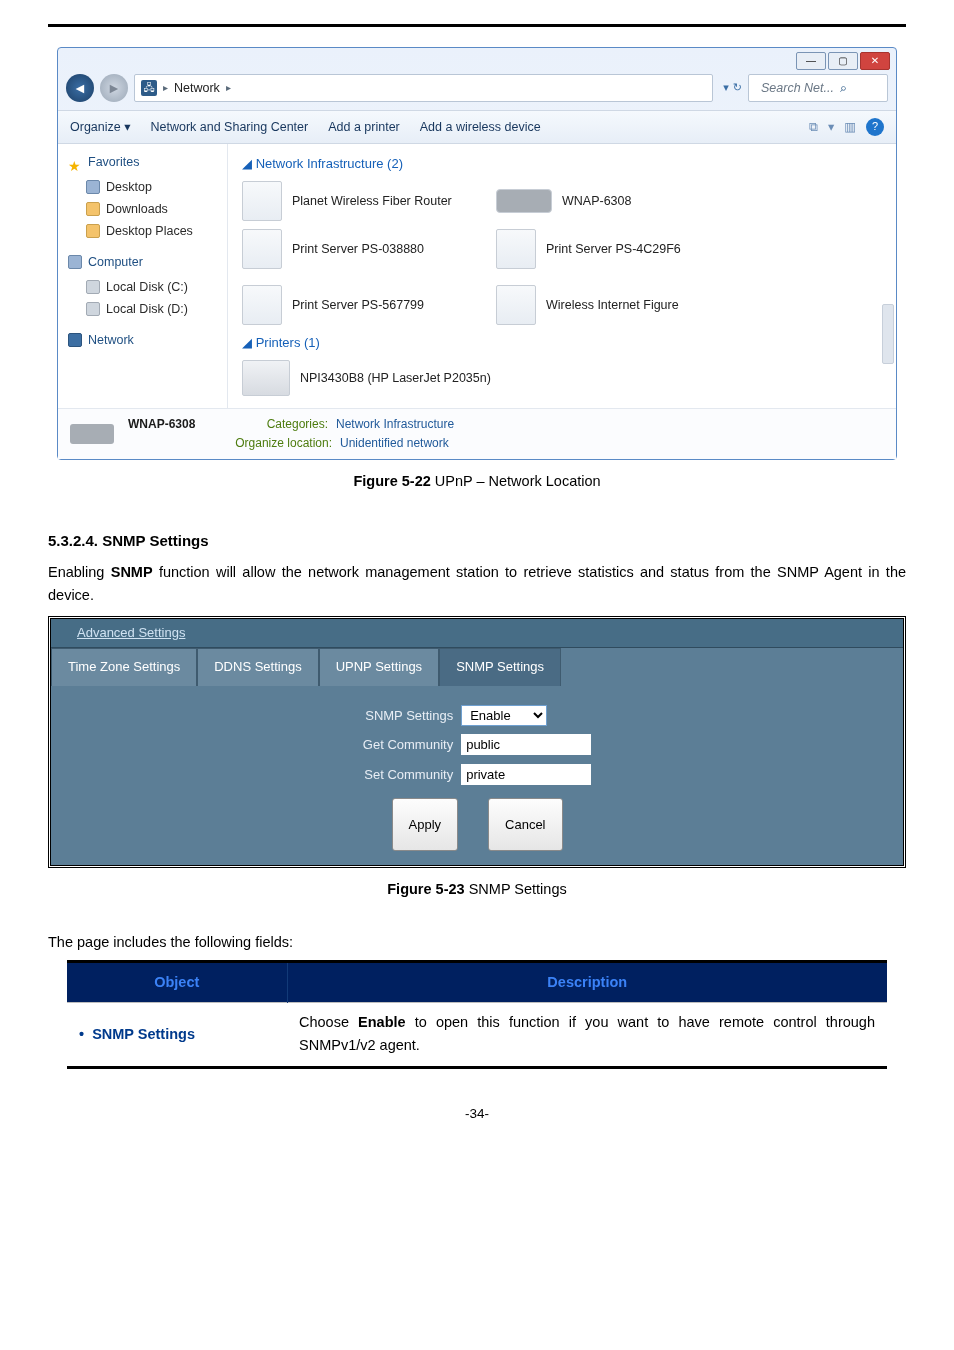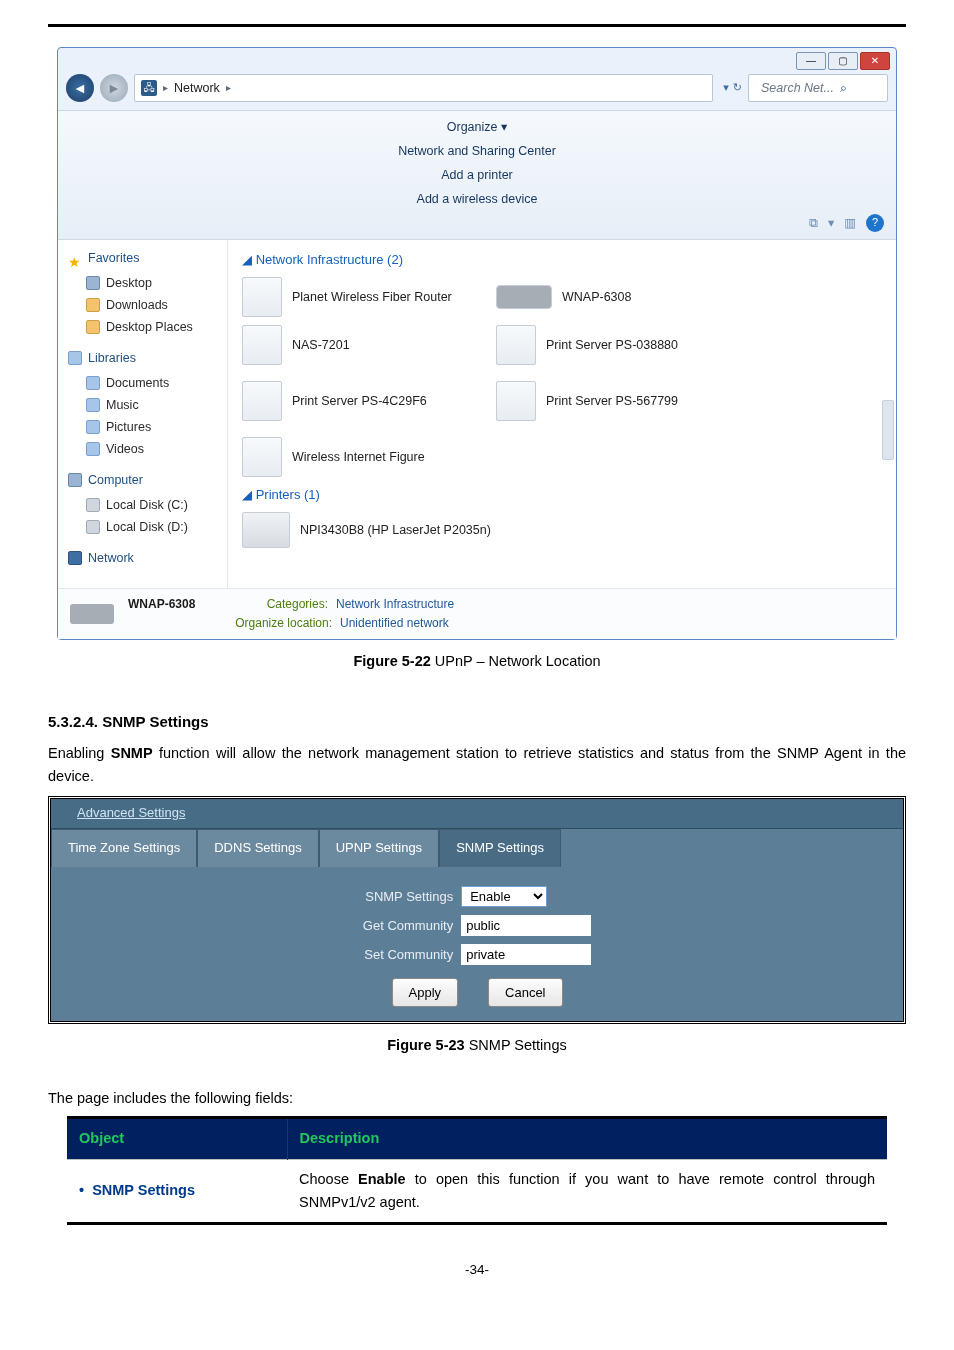--- a/index.html
+++ b/index.html
@@ -76,26 +76,25 @@
     border: 1px solid #b9c6d6;
     background: #fff;
     border-radius: 2px;
     padding: 3px 12px;
     display:flex;align-items:center;gap:6px;
     font-style:italic;color:#6a7785;
   }
   .search-box .mag{color:#2d5b88;font-style:normal;}
   .refbtns{display:flex;align-items:center;gap:4px;margin-left:4px;color:#3a6ea5;font-size:11px;}
   .win7-toolbar {
-    display:flex;align-items:center;gap:4px;
+    display:flex;align-items:center;gap:20px;
     padding:6px 12px;
     border-top:1px solid #cfd8e4;
     border-bottom:1px solid #cfd8e4;
     background:linear-gradient(#f5f9fd,#e7eef7);
-    flex-direction:column;
   }
   .tool-link{color:#17365d;}
   .view-icons{margin-left:auto;display:flex;gap:10px;align-items:center;color:#6b8db6;}
   .help-icon{width:18px;height:18px;border-radius:50%;background:#1f75cc;color:#fff;display:flex;align-items:center;justify-content:center;font-size:11px;}
   .win7-body{display:flex;background:#fff;}
   .side{
     width:170px;padding:8px 6px 10px 10px;border-right:1px solid #e3e8ef;
   }
   .side-group{margin-bottom:10px;}
   .side-title{color:#1f4f82;font-size:12.5px;display:flex;align-items:center;gap:6px;margin-bottom:4px;}
@@ -130,25 +129,25 @@
   .adv-title-row a{color:#cfe2f2;text-decoration:underline;margin-left:14px;}
   .tabs{display:flex;background:#5c7e96;color:#fff;font-size:13px;}
   .tab{padding:8px 16px;border:1px solid #3f5b6f;border-bottom:none;background:#6b8aa0;margin-right:0;}
   .tab.active{background:#4a6b84;}
   .form-area{background:#5c7e96;padding:18px 0 14px 0;}
   .form-grid{display:grid;grid-template-columns:auto auto;gap:6px 8px;justify-content:center;}
   .lbl{color:#e8eef5;text-align:right;font-size:13px;padding-top:2px;}
   .inp{width:130px;border:1px solid #fff;background:#fff;padding:2px 4px;font-size:13px;}
   .sel{width:86px;border:1px solid #6fa0d0;background:#fff;padding:1px 4px;font-size:13px;}
   .btnrow{display:flex;gap:30px;justify-content:center;margin-top:12px;}
-  .wbtn{padding:6px 16px;border:1px solid #8a8a8a;background:linear-gradient(#fdfdfd,#e6e6e6);border-radius:3px;font-size:13px;}
+  .wbtn{padding:18px 16px;border:1px solid #8a8a8a;background:linear-gradient(#fdfdfd,#e6e6e6);border-radius:3px;font-size:13px;}
   .fig-cap2{text-align:center;margin:10px 0 30px 0;font-size:14.5px;}
   .tbl{width:820px;margin:6px auto 0 auto;border-collapse:collapse;font-size:14.5px;}
   .tbl td,.tbl th{padding:8px 12px;}
-  .tbl thead td{background:#002060;color:#22c55e;font-weight:700;}
+  .tbl thead td{background:#002060;color:#3b82f6;font-weight:700;text-align:center;}
   .tbl thead td.first{width:220px;border-right:1px solid #123a78;}
   .tbl tbody td{border-top:1px solid #bdbdbd;}
   .tbl tbody tr:last-child td{border-bottom:3px solid #000;}
   .tbl tbody td.first{color:#003a8c;font-weight:700;}
   .tbl-wrap{border-top:3px solid #000;}
   .footer-num{text-align:center;font-size:13.5px;margin-top:34px;}
 </style>
 </head>
 <body>
 
@@ -205,42 +204,20 @@
             <span class="ic fold"></span>
             <span>Downloads</span>
           </div>
         <div class="side-item">
             <span class="ic fold"></span>
             <span>Desktop Places</span>
           </div>
       </div>
       <div class="side-group">
         <div class="side-title">
-            <span class="ic lib"></span>
-            <span>Libraries</span>
-          </div>
-        <div class="side-item">
-            <span class="ic lib"></span>
-            <span>Documents</span>
-          </div>
-        <div class="side-item">
-            <span class="ic lib"></span>
-            <span>Music</span>
-          </div>
-        <div class="side-item">
-            <span class="ic lib"></span>
-            <span>Pictures</span>
-          </div>
-        <div class="side-item">
-            <span class="ic lib"></span>
-            <span>Videos</span>
-          </div>
-      </div>
-      <div class="side-group">
-        <div class="side-title">
             <span class="ic comp"></span>
             <span>Computer</span>
           </div>
         <div class="side-item">
             <span class="ic disk"></span>
             <span>Local Disk (C:)</span>
           </div>
         <div class="side-item">
             <span class="ic disk"></span>
             <span>Local Disk (D:)</span>
@@ -259,24 +236,20 @@
         <div class="dev">
             <span class="dev-ic"></span>
             <span class="dev-label">Planet Wireless Fiber Router</span>
           </div>
         <div class="dev">
             <span class="dev-ic router"></span>
             <span class="dev-label">WNAP-6308</span>
           </div>
       </div>
       <div class="devrow">
-        <div class="dev">
-            <span class="dev-ic"></span>
-            <span class="dev-label">NAS-7201</span>
-          </div>
         <div class="dev">
             <span class="dev-ic"></span>
             <span class="dev-label">Print Server PS-038880</span>
           </div>
         <div class="dev">
             <span class="dev-ic"></span>
             <span class="dev-label">Print Server PS-4C29F6</span>
           </div>
         <div class="dev">
             <span class="dev-ic"></span>

